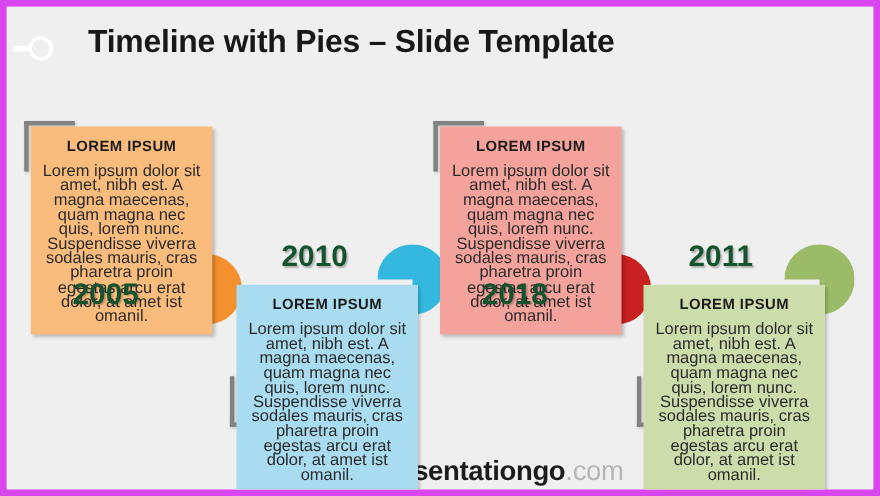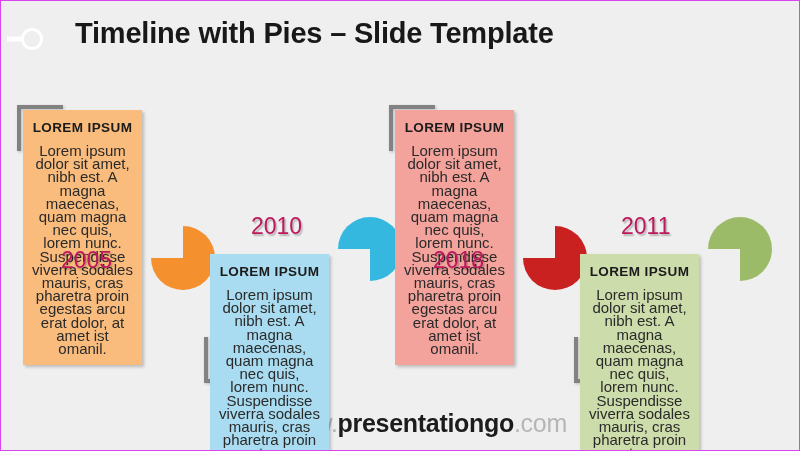--- a/index.html
+++ b/index.html
@@ -6,21 +6,21 @@
   body{
     width:800px;height:451px;overflow:hidden;
     background:#ffffff;
     font-family:"Liberation Sans", sans-serif;
   }
   #slide{
     position:relative;
     width:800px;height:451px;
     background:#efeff0;
     box-sizing:border-box;
-    border:1px solid #d946ef;
+    border:6px solid #d946ef;
     overflow:hidden;
   }
 
   
   #title{
     position:absolute;
     left:74px; top:16px;
     font-size:29px;
     font-weight:bold;
     color:#181818;
@@ -31,21 +31,21 @@
     position:absolute;
     left:6px; top:25px;
     width:40px; height:26px;
   }
 
   
   .item{ position:absolute; }
 
   .card{
     position:absolute;
-    width:119px;
+    width:165px;
     box-sizing:border-box;
     padding:10px 9px 10px 9px;
     z-index:4;
     box-shadow:2px 2px 3px rgba(0,0,0,0.22);
   }
   .card-title{
     text-align:center;
     font-size:13.5px;
     font-weight:bold;
     color:#1b1b1b;
@@ -81,23 +81,23 @@
   .pie-wrap{ position:absolute; width:64px; height:64px; z-index:1; }
   .pie-wrap.notch-tl .pie{
     clip-path:polygon(50% 0, 100% 0, 100% 100%, 0 100%, 0 50%, 50% 50%);
   }
   .pie-wrap.notch-bl .pie{
     clip-path:polygon(0 0, 100% 0, 100% 100%, 50% 100%, 50% 50%, 0 50%);
   }
 
   .year{
     position:absolute;
-    font-size:23px;
-    font-weight:normal;
-    color:#be185d;
+    font-size:27px;
+    font-weight:bold;
+    color:#14532d;
     z-index:5;
     text-shadow:1.5px 1.5px 1.5px rgba(0,0,0,0.25);
     white-space:nowrap;
   }
 
   
   #footer{
     position:absolute;
     left:0; right:0; top:408px;
     text-align:center;

